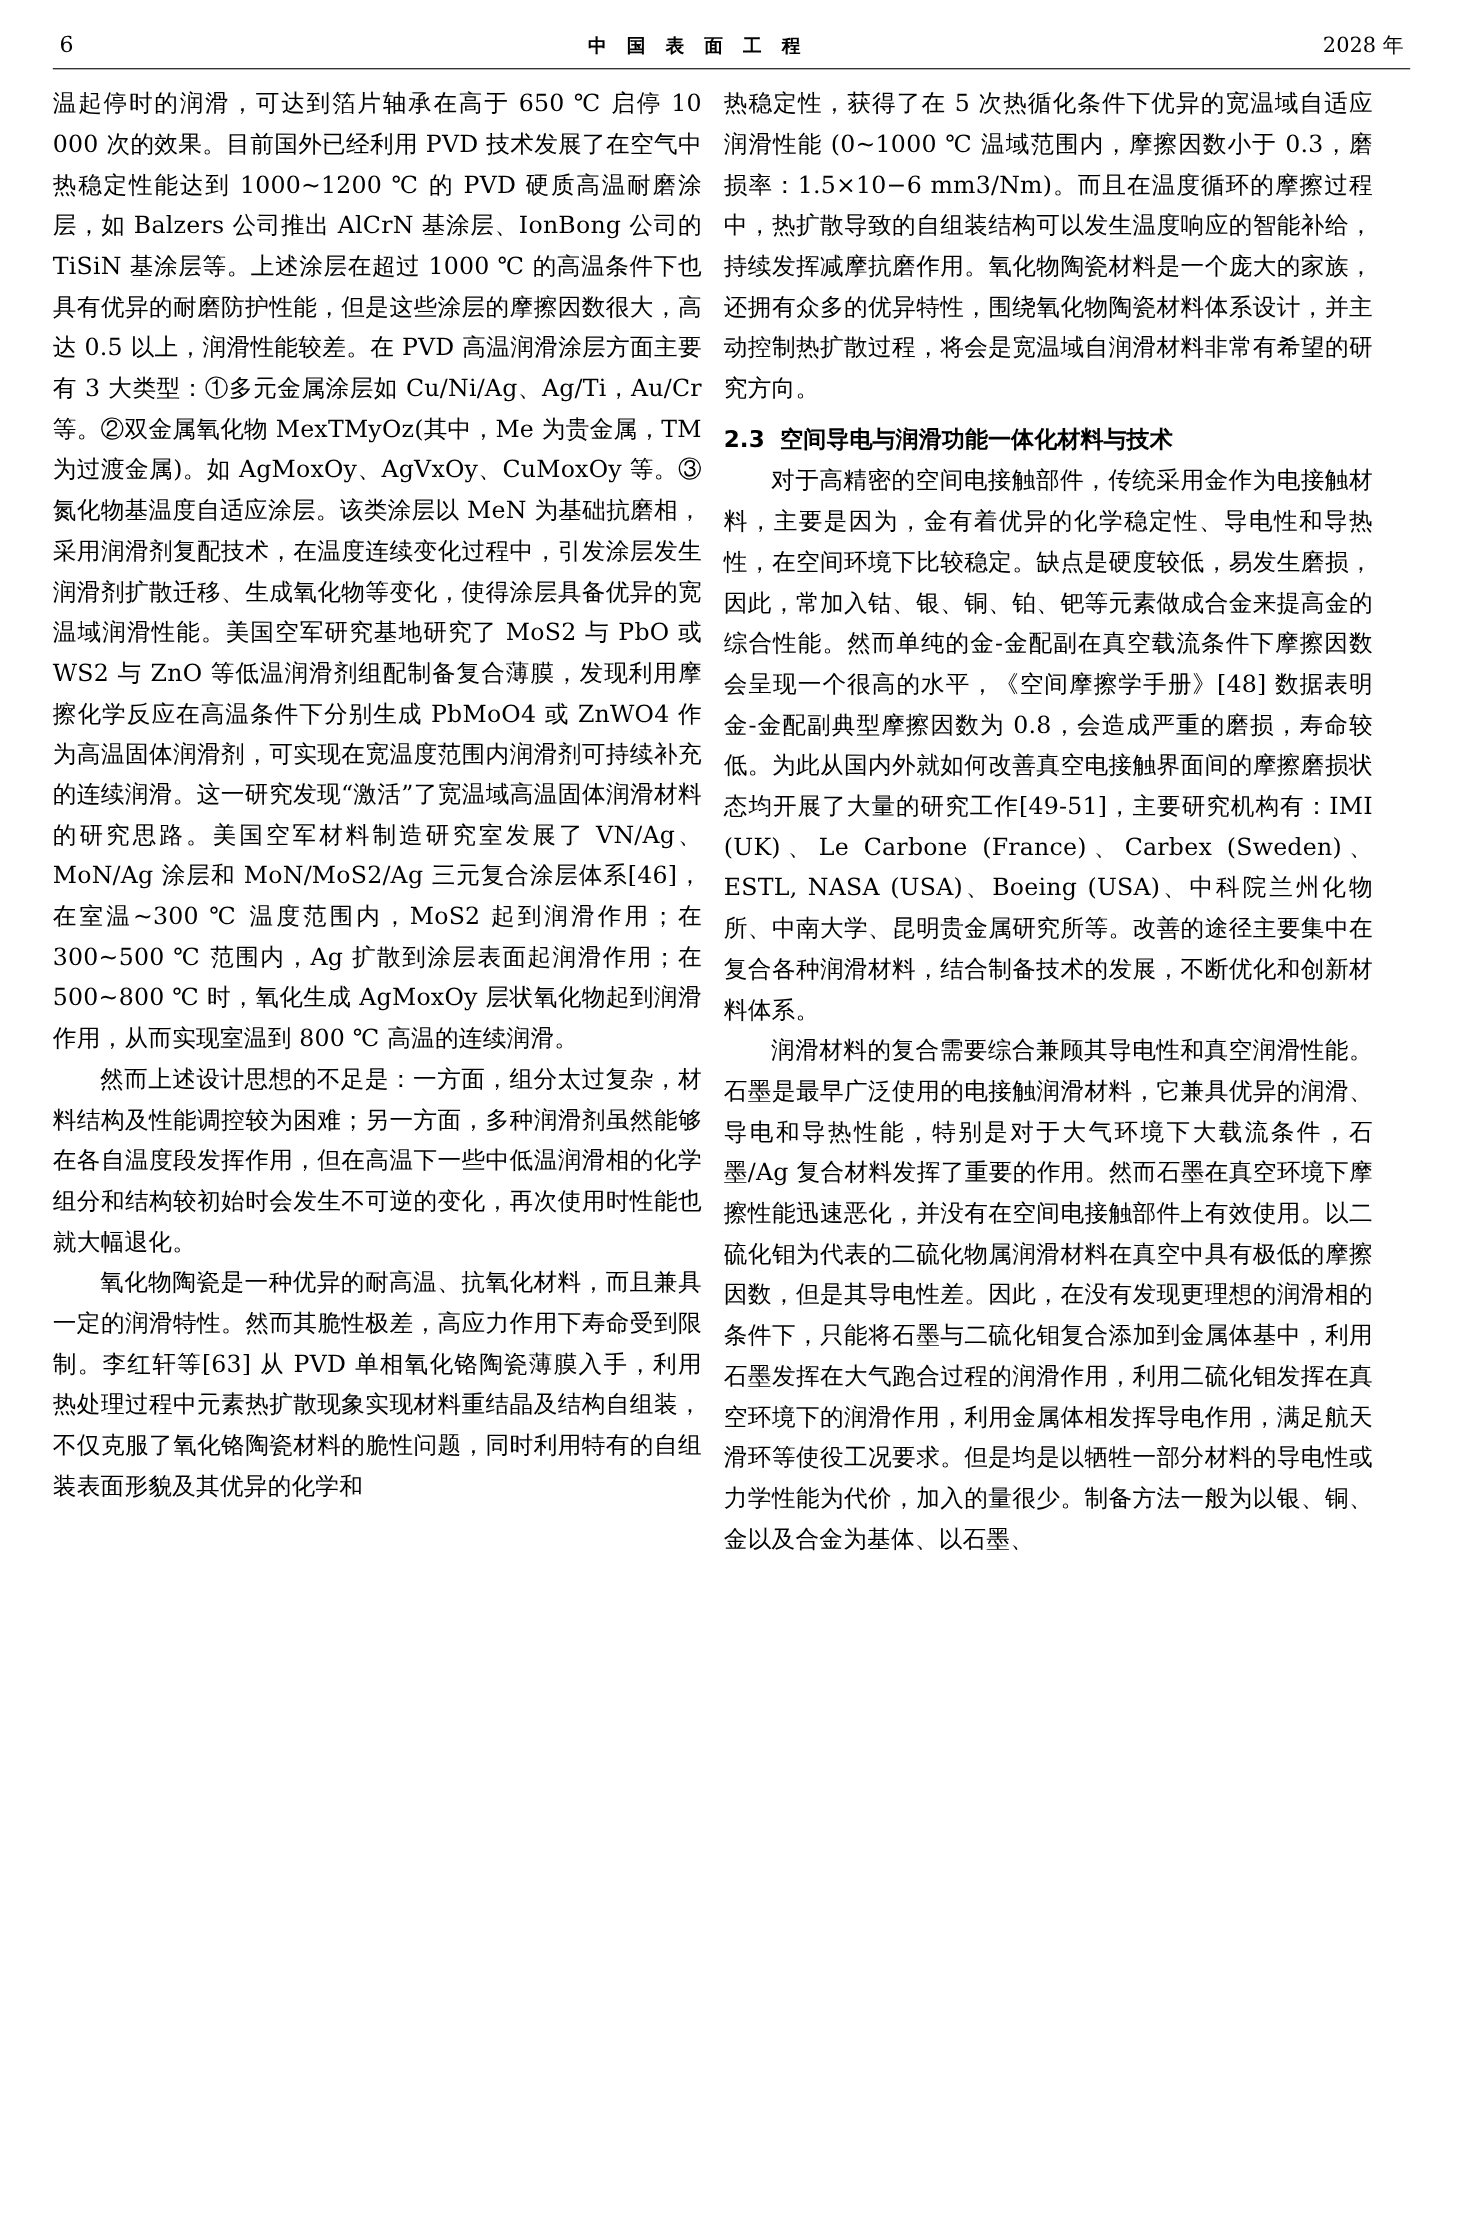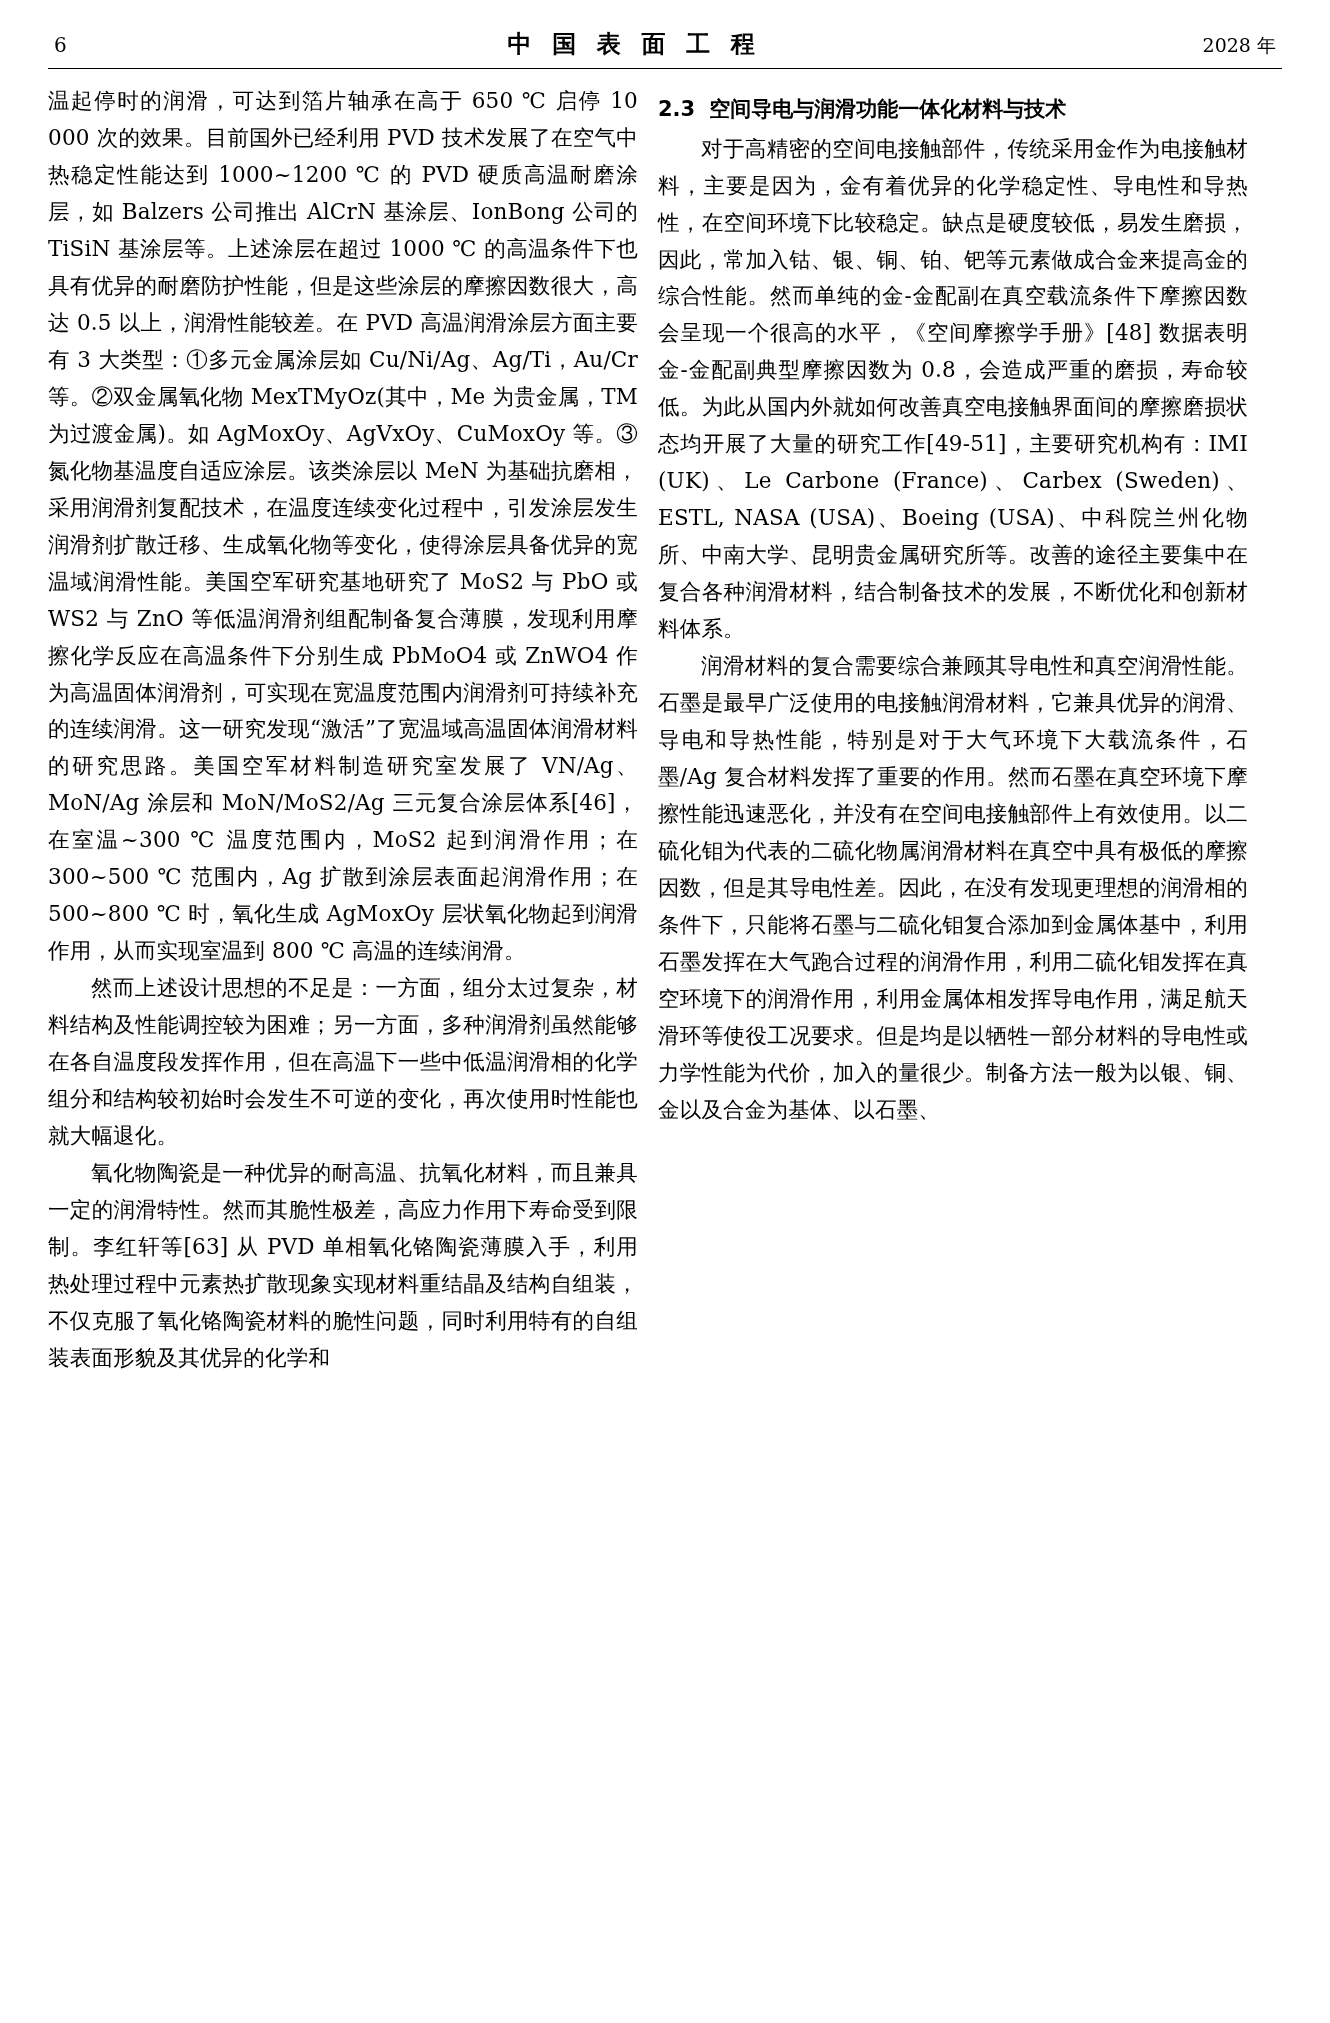--- a/index.html
+++ b/index.html
@@ -27,23 +27,23 @@
     font-size: 19px;
     padding: 0 6px 8px 6px;
     border-bottom: 1.6px solid #000;
     margin-bottom: 14px;
   }
   .header .page-num {
     font-family: "DejaVu Serif", "Liberation Serif", serif;
     font-size: 20px;
   }
   .header .journal {
-    font-family: Liberation Sans, sans-serif;
+    font-family: Liberation Serif, serif;
     font-weight: bold;
-    font-size: 24px;
+    font-size: 17px;
     letter-spacing: 7px;
   }
   .header .year {
     font-size: 19px;
   }
   .columns {
     display: flex;
     gap: 20px;
     height: 1900px;
   }
@@ -87,20 +87,21 @@
 
   <div class="columns">
 
     <div class="col">
       <p>温起停时的润滑，可达到箔片轴承在高于 650 ℃ 启停 10 000 次的效果。目前国外已经利用 PVD 技术发展了在空气中热稳定性能达到 1000~1200 ℃ 的 PVD 硬质高温耐磨涂层，如 Balzers 公司推出 AlCrN 基涂层、IonBong 公司的 TiSiN 基涂层等。上述涂层在超过 1000 ℃ 的高温条件下也具有优异的耐磨防护性能，但是这些涂层的摩擦因数很大，高达 0.5 以上，润滑性能较差。在 PVD 高温润滑涂层方面主要有 3 大类型：①多元金属涂层如 Cu/Ni/Ag、Ag/Ti，Au/Cr 等。②双金属氧化物 MexTMyOz(其中，Me 为贵金属，TM 为过渡金属)。如 AgMoxOy、AgVxOy、CuMoxOy 等。③氮化物基温度自适应涂层。该类涂层以 MeN 为基础抗磨相，采用润滑剂复配技术，在温度连续变化过程中，引发涂层发生润滑剂扩散迁移、生成氧化物等变化，使得涂层具备优异的宽温域润滑性能。美国空军研究基地研究了 MoS2 与 PbO 或 WS2 与 ZnO 等低温润滑剂组配制备复合薄膜，发现利用摩擦化学反应在高温条件下分别生成 PbMoO4 或 ZnWO4 作为高温固体润滑剂，可实现在宽温度范围内润滑剂可持续补充的连续润滑。这一研究发现“激活”了宽温域高温固体润滑材料的研究思路。美国空军材料制造研究室发展了 VN/Ag、MoN/Ag 涂层和 MoN/MoS2/Ag 三元复合涂层体系[46]，在室温~300 ℃ 温度范围内，MoS2 起到润滑作用；在 300~500 ℃ 范围内，Ag 扩散到涂层表面起润滑作用；在 500~800 ℃ 时，氧化生成 AgMoxOy 层状氧化物起到润滑作用，从而实现室温到 800 ℃ 高温的连续润滑。</p>
       <p class="indent">然而上述设计思想的不足是：一方面，组分太过复杂，材料结构及性能调控较为困难；另一方面，多种润滑剂虽然能够在各自温度段发挥作用，但在高温下一些中低温润滑相的化学组分和结构较初始时会发生不可逆的变化，再次使用时性能也就大幅退化。</p>
       <p class="indent">氧化物陶瓷是一种优异的耐高温、抗氧化材料，而且兼具一定的润滑特性。然而其脆性极差，高应力作用下寿命受到限制。李红轩等[63] 从 PVD 单相氧化铬陶瓷薄膜入手，利用热处理过程中元素热扩散现象实现材料重结晶及结构自组装，不仅克服了氧化铬陶瓷材料的脆性问题，同时利用特有的自组装表面形貌及其优异的化学和</p>
     </div>
 
     <div class="col">
+      <p>热稳定性，获得了在 5 次热循化条件下优异的宽温域自适应润滑性能 (0~1000 ℃ 温域范围内，摩擦因数小于 0.3，磨损率：1.5×10−6 mm3/Nm)。而且在温度循环的摩擦过程中，热扩散导致的自组装结构可以发生温度响应的智能补给，持续发挥减摩抗磨作用。氧化物陶瓷材料是一个庞大的家族，还拥有众多的优异特性，围绕氧化物陶瓷材料体系设计，并主动控制热扩散过程，将会是宽温域自润滑材料非常有希望的研究方向。</p>
       <div class="sec-head">
         <span class="num">2.3</span><span>空间导电与润滑功能一体化材料与技术</span>
       </div>
       <p class="indent">对于高精密的空间电接触部件，传统采用金作为电接触材料，主要是因为，金有着优异的化学稳定性、导电性和导热性，在空间环境下比较稳定。缺点是硬度较低，易发生磨损，因此，常加入钴、银、铜、铂、钯等元素做成合金来提高金的综合性能。然而单纯的金-金配副在真空载流条件下摩擦因数会呈现一个很高的水平，《空间摩擦学手册》[48] 数据表明金-金配副典型摩擦因数为 0.8，会造成严重的磨损，寿命较低。为此从国内外就如何改善真空电接触界面间的摩擦磨损状态均开展了大量的研究工作[49-51]，主要研究机构有：IMI (UK)、Le Carbone (France)、Carbex (Sweden)、ESTL, NASA (USA)、Boeing (USA)、中科院兰州化物所、中南大学、昆明贵金属研究所等。改善的途径主要集中在复合各种润滑材料，结合制备技术的发展，不断优化和创新材料体系。</p>
       <p class="indent">润滑材料的复合需要综合兼顾其导电性和真空润滑性能。石墨是最早广泛使用的电接触润滑材料，它兼具优异的润滑、导电和导热性能，特别是对于大气环境下大载流条件，石墨/Ag 复合材料发挥了重要的作用。然而石墨在真空环境下摩擦性能迅速恶化，并没有在空间电接触部件上有效使用。以二硫化钼为代表的二硫化物属润滑材料在真空中具有极低的摩擦因数，但是其导电性差。因此，在没有发现更理想的润滑相的条件下，只能将石墨与二硫化钼复合添加到金属体基中，利用石墨发挥在大气跑合过程的润滑作用，利用二硫化钼发挥在真空环境下的润滑作用，利用金属体相发挥导电作用，满足航天滑环等使役工况要求。但是均是以牺牲一部分材料的导电性或力学性能为代价，加入的量很少。制备方法一般为以银、铜、金以及合金为基体、以石墨、</p>
     </div>
 
   </div>
 </div>
 

